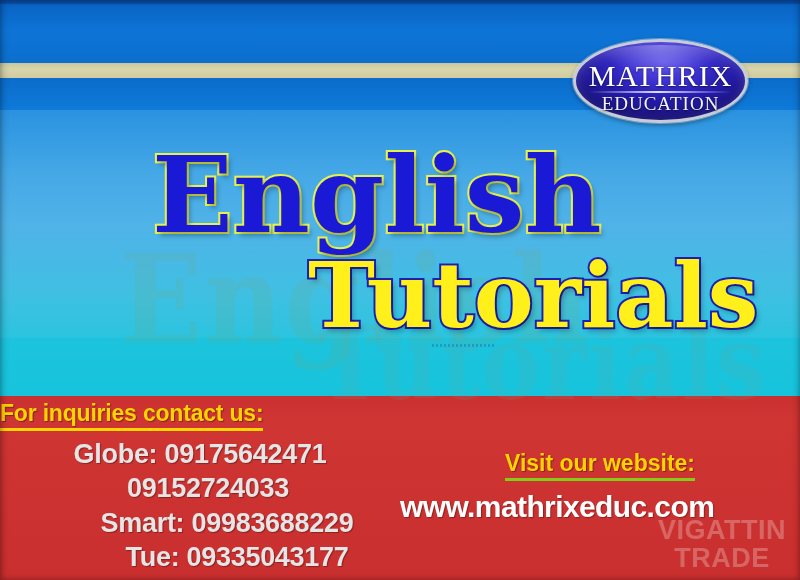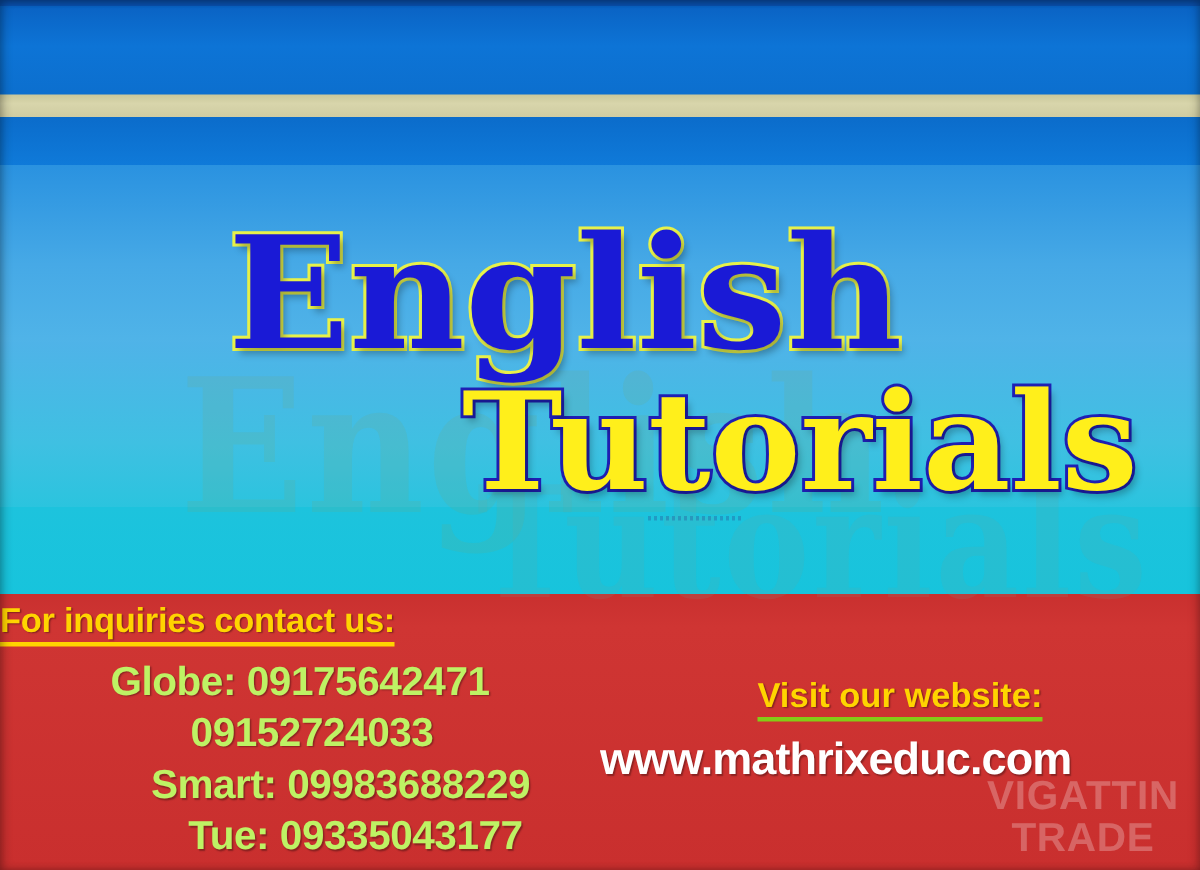--- a/index.html
+++ b/index.html
@@ -238,21 +238,21 @@
     padding-bottom: 1px;
     display: inline-block;
   }
   .contact-lines {
     margin-top: 6px;
   }
   .contact-line {
     text-align: center;
     font-size: 27px;
     font-weight: 700;
-    color: #bef264;
+    color: #e5e5e5;
     letter-spacing: -.3px;
     line-height: 1.27;
     text-shadow: 1px 1px 1px rgba(0,0,0,.32);
   }
   .contact-line.indent-1 { padding-left: 16px; }
   .contact-line.indent-2 { padding-left: 54px; }
   .contact-line.indent-3 { padding-left: 74px; }
 
   
   .website-block {
@@ -308,20 +308,27 @@
   <div class="bg-layer band-blue-3"></div>
   <div class="bg-layer band-blue-4"></div>
   <div class="bg-layer band-cyan"></div>
   <div class="bg-layer band-red-rule"></div>
   <div class="bg-layer band-red"></div>
 
   <div class="ghost-word ghost-a">English</div>
   <div class="ghost-word ghost-b">Tutorials</div>
   <div class="dot-artifact"></div>
 
+  <div class="logo">
+    <div class="logo-oval"></div>
+    <div class="logo-gloss"></div>
+    <div class="logo-main">MATHRIX</div>
+    <div class="logo-rule"></div>
+    <div class="logo-sub">EDUCATION</div>
+  </div>
 
   <div class="headline headline-english">English</div>
   <div class="headline headline-tutorials">Tutorials</div>
 
   <div class="contact-block">
     <div class="contact-heading">
       <span class="contact-heading-inner">For inquiries contact us:</span>
     </div>
     <div class="contact-lines">
       <div class="contact-line">Globe: 09175642471</div>

